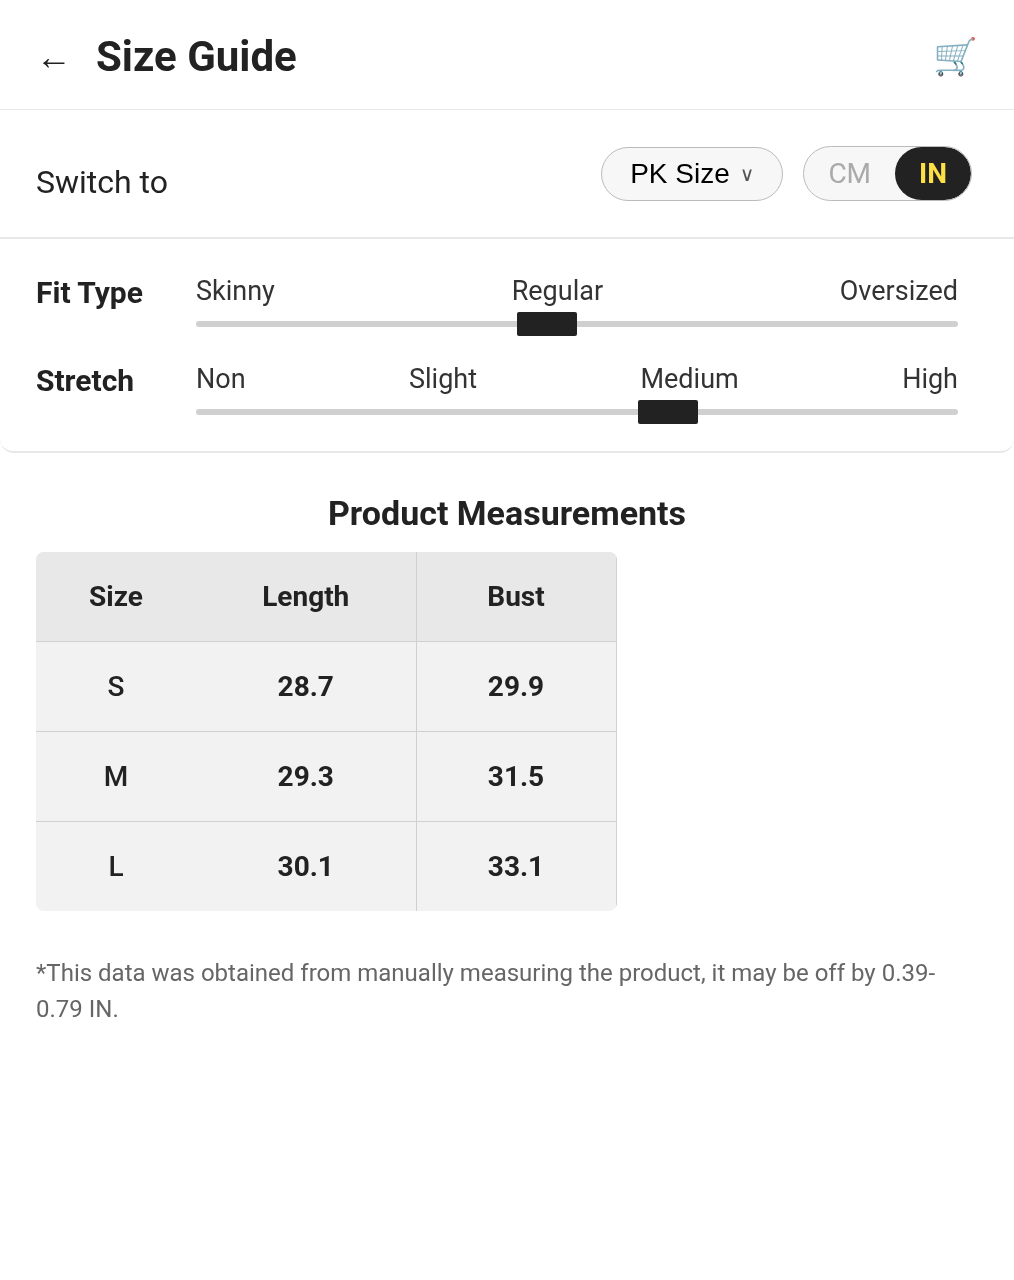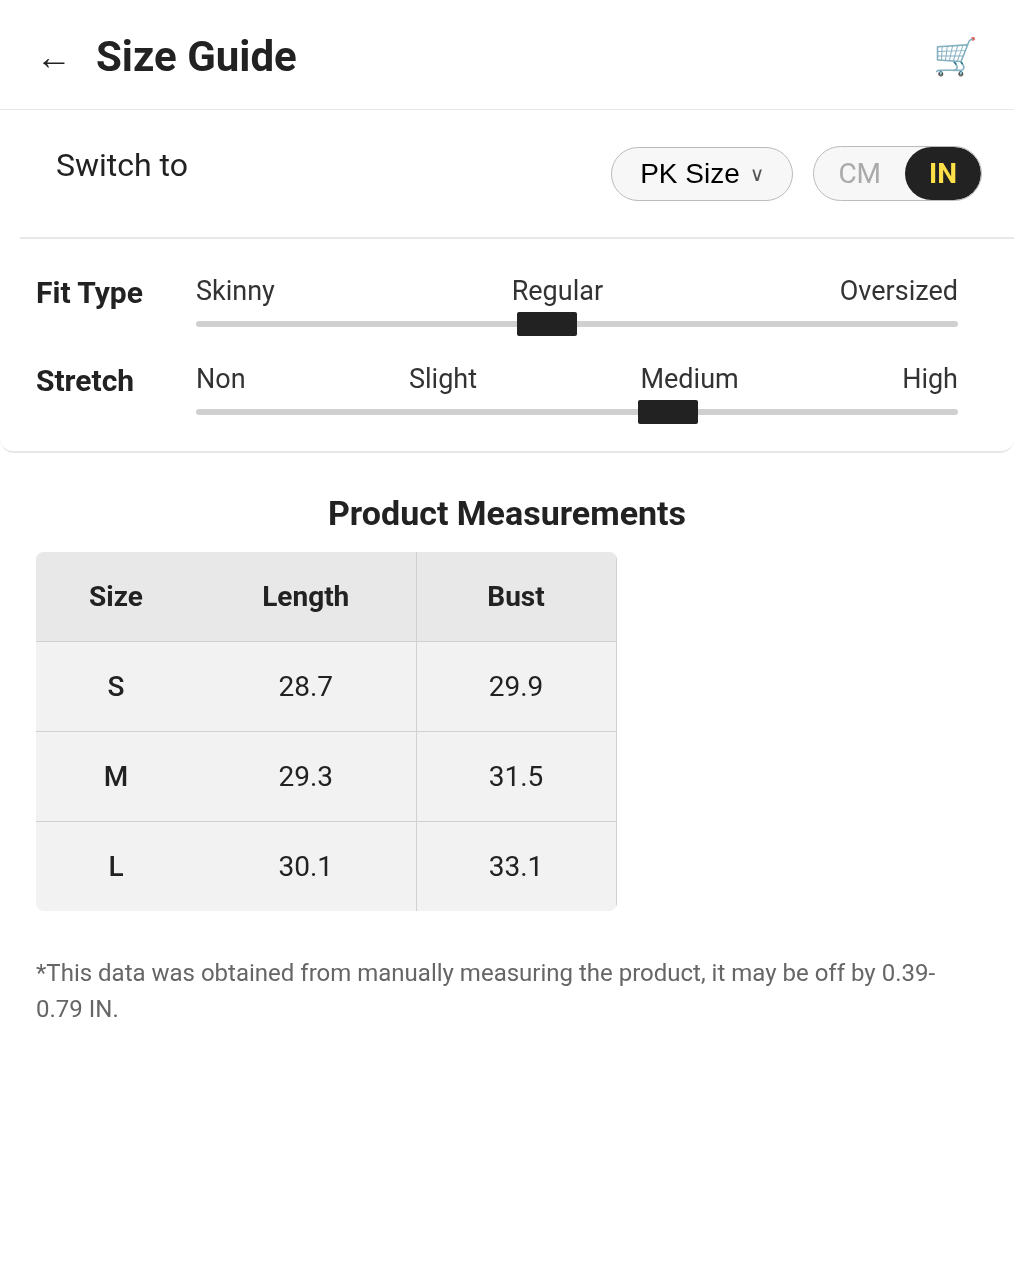--- a/index.html
+++ b/index.html
@@ -31,24 +31,23 @@
       flex: 1;
     }
     .header-cart {
       font-size: 36px;
       color: #222;
     }
 
     
     .switch-row {
       display: flex;
-      align-items: flex-start;
-      padding: 36px 32px 36px 36px;
+      align-items: flex-end;
+      padding: 36px 42px 36px 36px;
       border-bottom: 2px solid #e8e8e8;
-      margin-left: 20px;
     }
     .switch-label {
       font-size: 32px;
       color: #222;
       flex: 1;
     }
     .switch-controls {
       display: flex;
       align-items: center;
       gap: 20px;
@@ -156,20 +155,21 @@
       border-collapse: collapse;
       background: #f2f2f2;
       border-radius: 8px;
       overflow: hidden;
     }
     .measurements-table th,
     .measurements-table td {
       padding: 28px 40px;
       text-align: center;
       font-size: 28px;
+      font-weight: bold;
     }
     .measurements-table th {
       font-weight: 700;
       background: #e8e8e8;
       border-right: 1px solid #d0d0d0;
     }
     .measurements-table th:first-child {
       border-right: none;
     }
     .measurements-table td {

